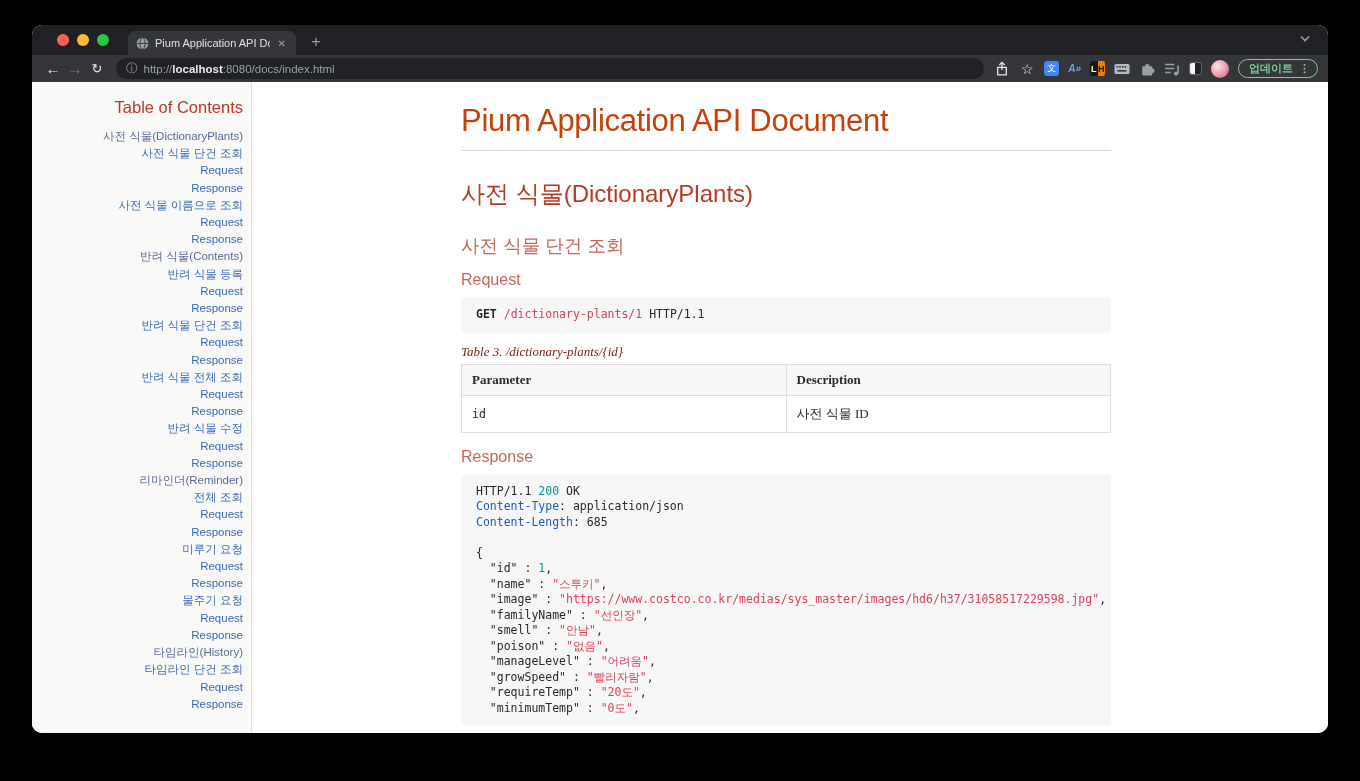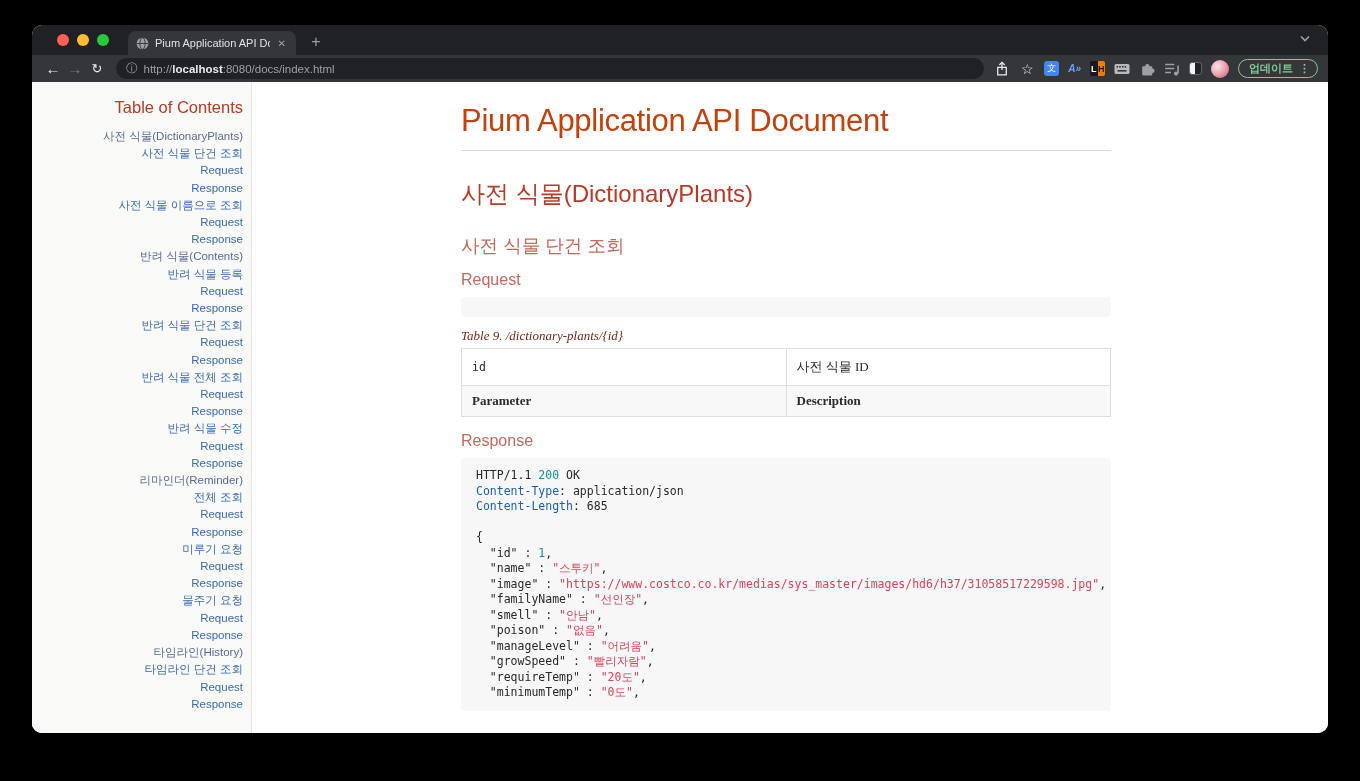--- a/index.html
+++ b/index.html
@@ -209,35 +209,36 @@
         </div>
     </div>
 
     <div class="content">
       <h1 class="doc-title">Pium Application API Document</h1>
       <h2 class="sect">사전 식물(DictionaryPlants)</h2>
       <h3 class="sect">사전 식물 단건 조회</h3>
       <h4 class="sect">Request</h4>
 
       <div class="codeblock" id="req-code">
+          <div class="code-line"><span class="c-kw">GET</span><span class="c-p"> </span><span class="c-path">/dictionary-plants/1</span><span class="c-p"> HTTP/1.1</span></div>
         </div>
 
       <div class="tbl-caption">
-        <span>Table 9. </span><span>/dictionary-plants/{id}</span>
+        <span>Table 3. </span><span>/dictionary-plants/{id}</span>
       </div>
 
       <table class="params">
         <tbody>
             <tr>
+          <th>Parameter</th>
+          <th>Description</th>
+        </tr>
+        <tr>
           <td class="mono">id</td>
           <td>사전 식물 ID</td>
-        </tr>
-        <tr>
-          <th>Parameter</th>
-          <th>Description</th>
         </tr>
       </tbody>
         </table>
 
       <h4 class="sect resp">Response</h4>
 
       <div class="codeblock" id="res-code">
           <div class="code-line"><span class="c-p">HTTP/1.1 </span><span class="c-num">200</span><span class="c-p"> OK</span></div>
           <div class="code-line"><span class="c-attr">Content-Type</span><span class="c-p">: application/json</span></div>
           <div class="code-line"><span class="c-attr">Content-Length</span><span class="c-p">: 685</span></div>

